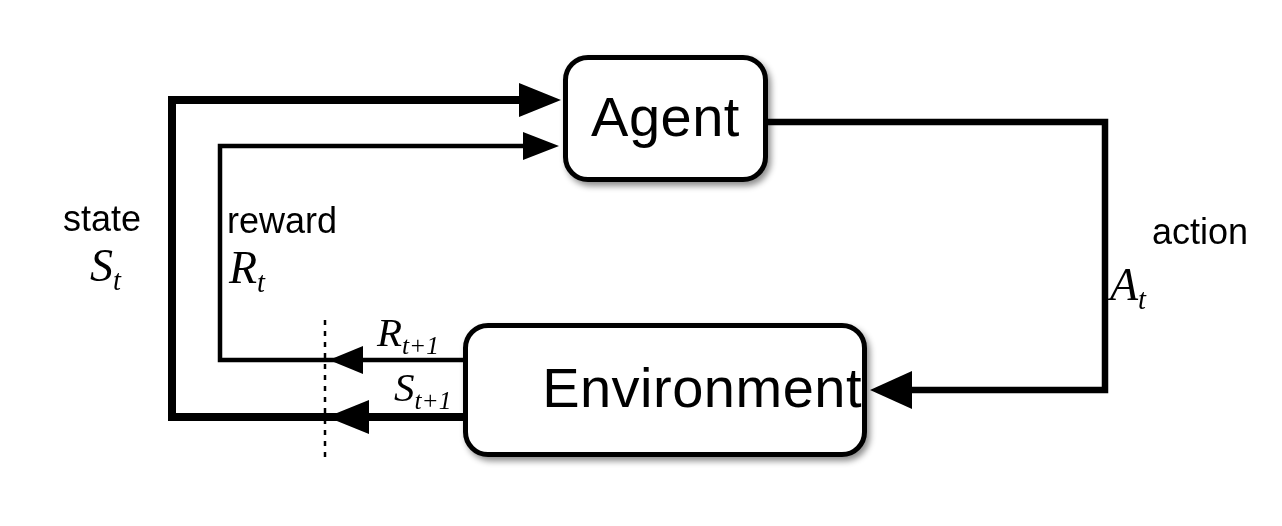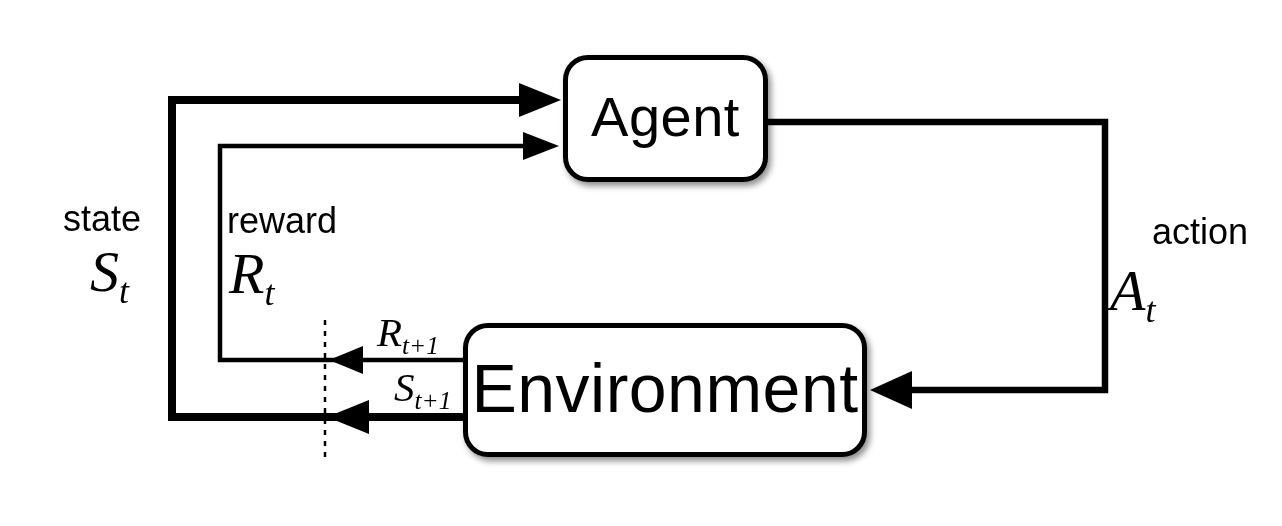--- a/index.html
+++ b/index.html
@@ -39,39 +39,40 @@
     top: 55px;
     width: 205px;
     height: 127px;
     font-size: 56px;
   }
   .node.environment {
     left: 463px;
     top: 323px;
     width: 404px;
     height: 134px;
-    font-size: 68px;
+    font-size: 56px;
+    justify-content: flex-end;
   }
   .node span {
     letter-spacing: 0.5px;
     line-height: 1;
     padding-bottom: 4px;
   }
   .word {
     position: absolute;
     font-size: 36px;
     color: #000000;
     line-height: 1;
     white-space: nowrap;
   }
   .sym {
     position: absolute;
     font-family: "Liberation Serif", serif;
     font-style: italic;
-    font-size: 58px;
+    font-size: 46px;
     color: #000000;
     line-height: 1;
     white-space: nowrap;
   }
   .sym sub {
     font-size: 0.62em;
     line-height: 0;
     vertical-align: -0.32em;
   }
   .sym.small {

